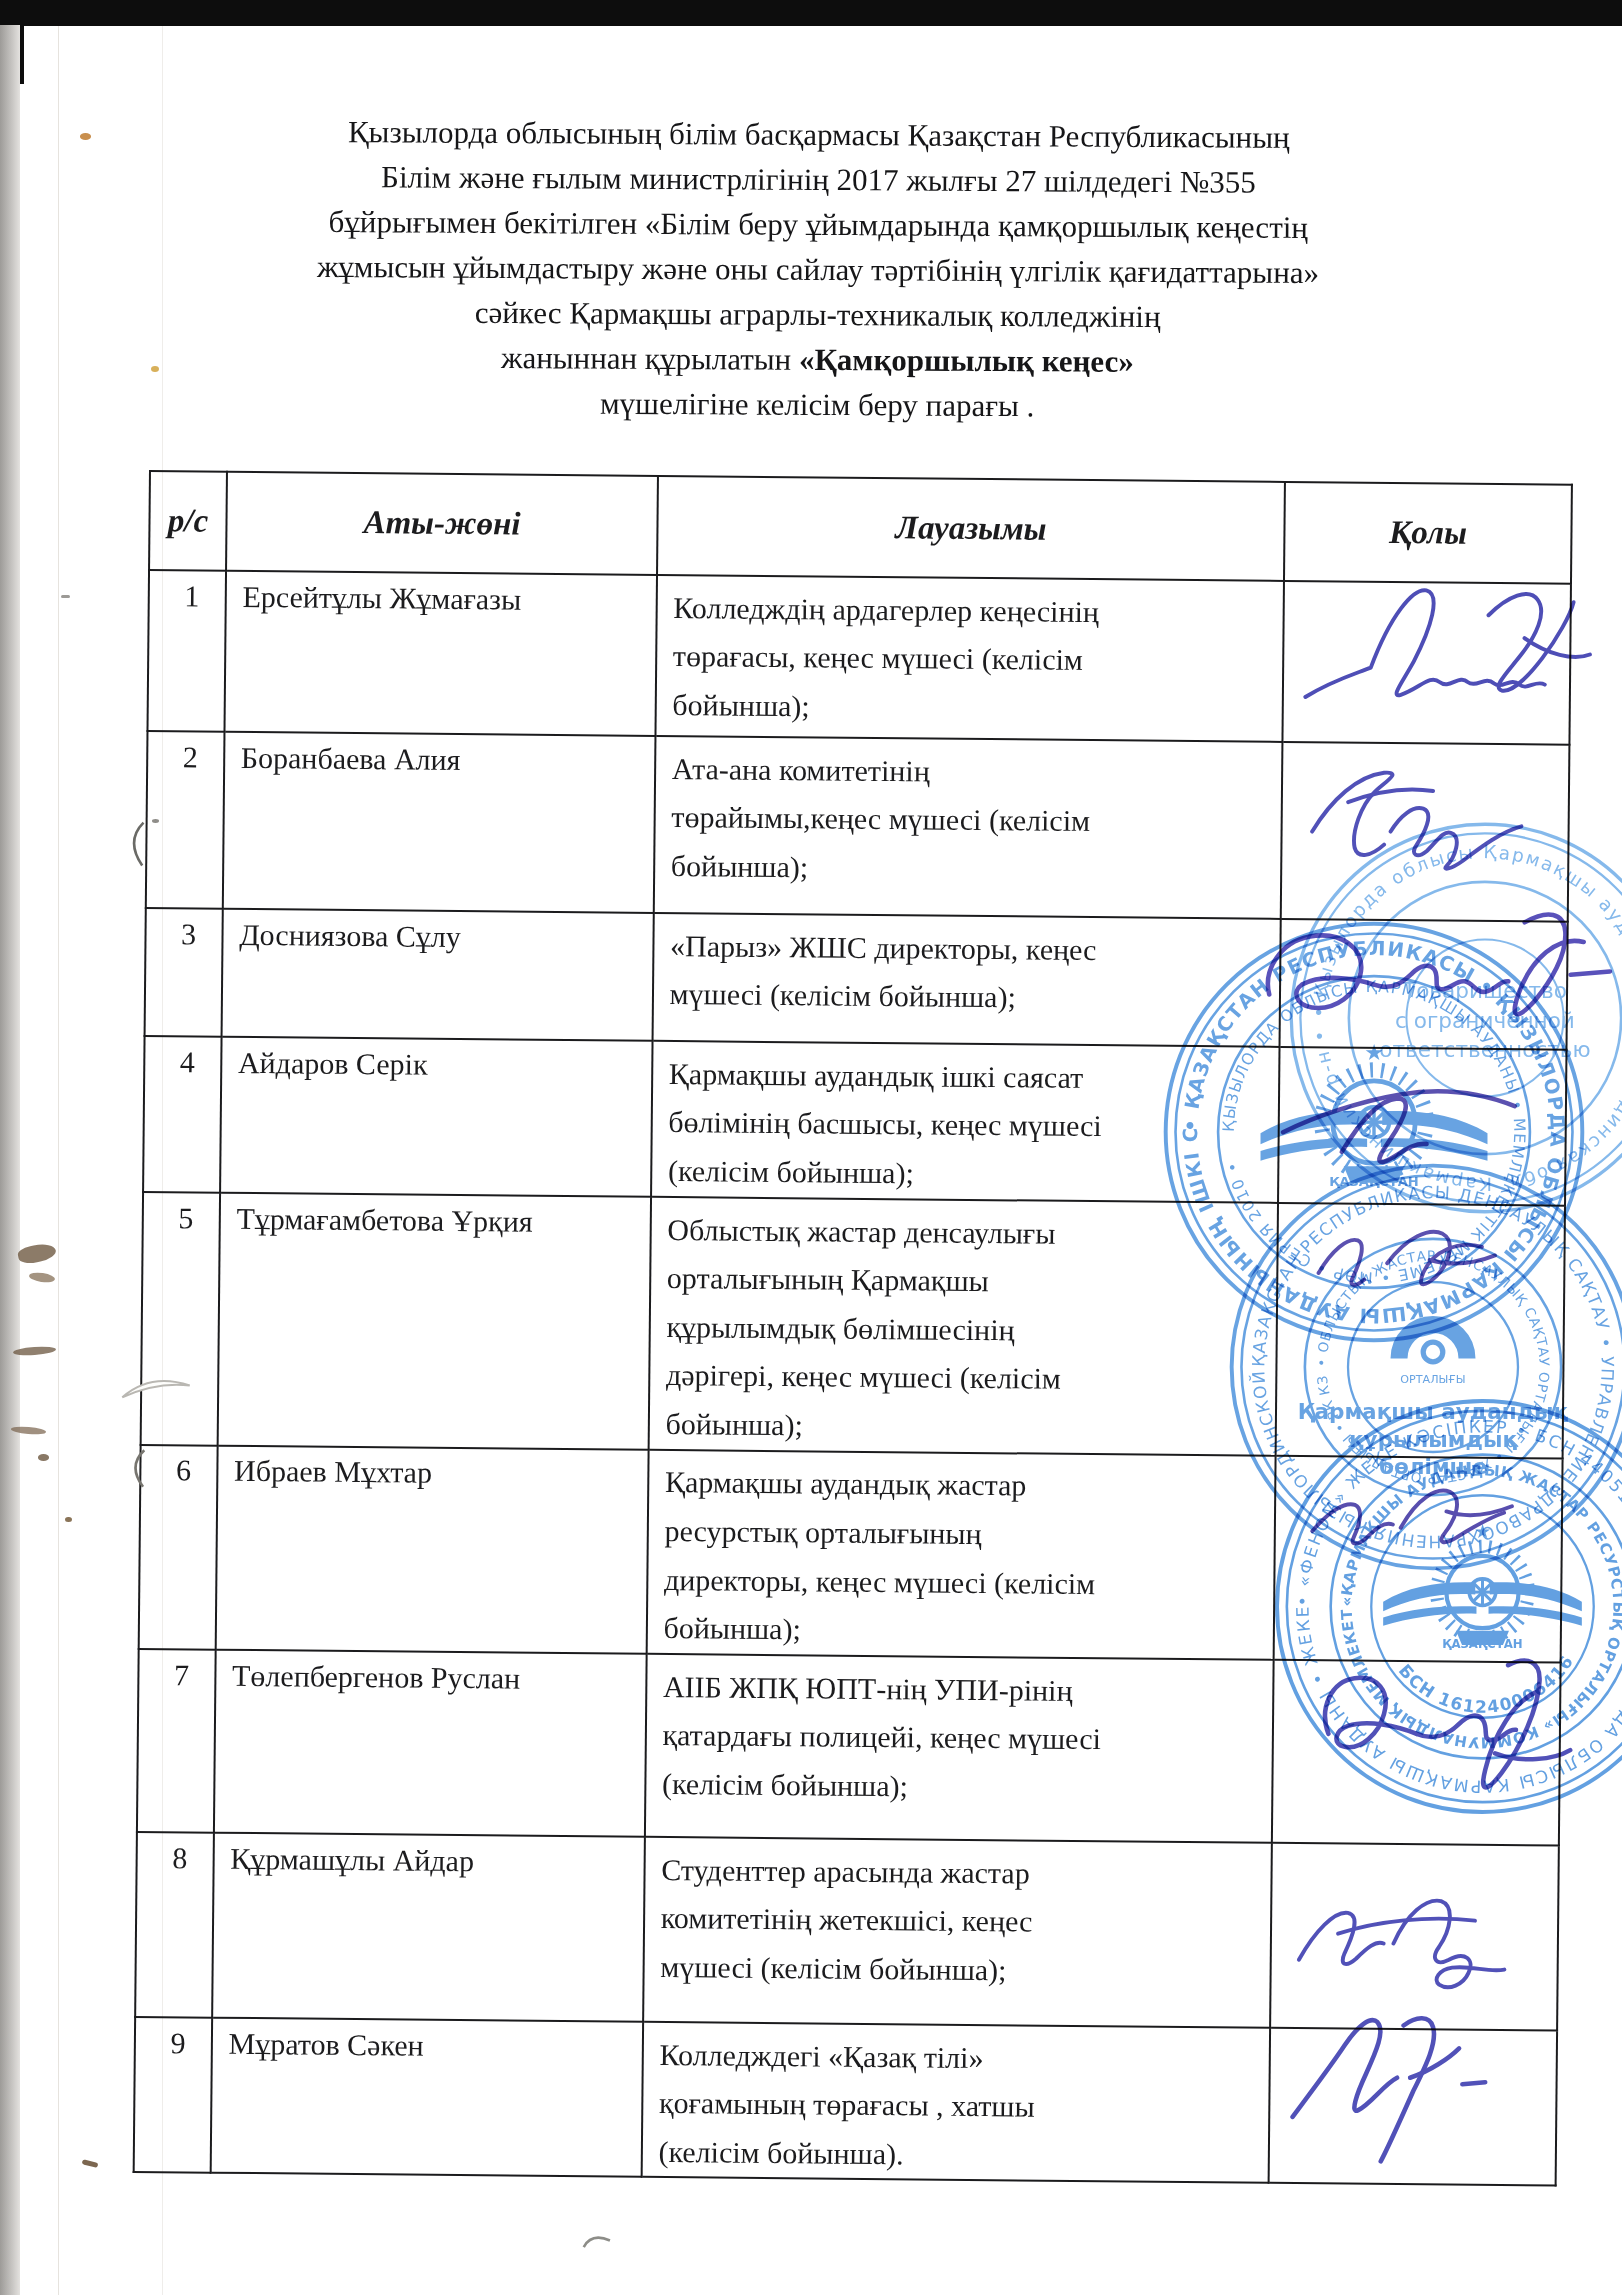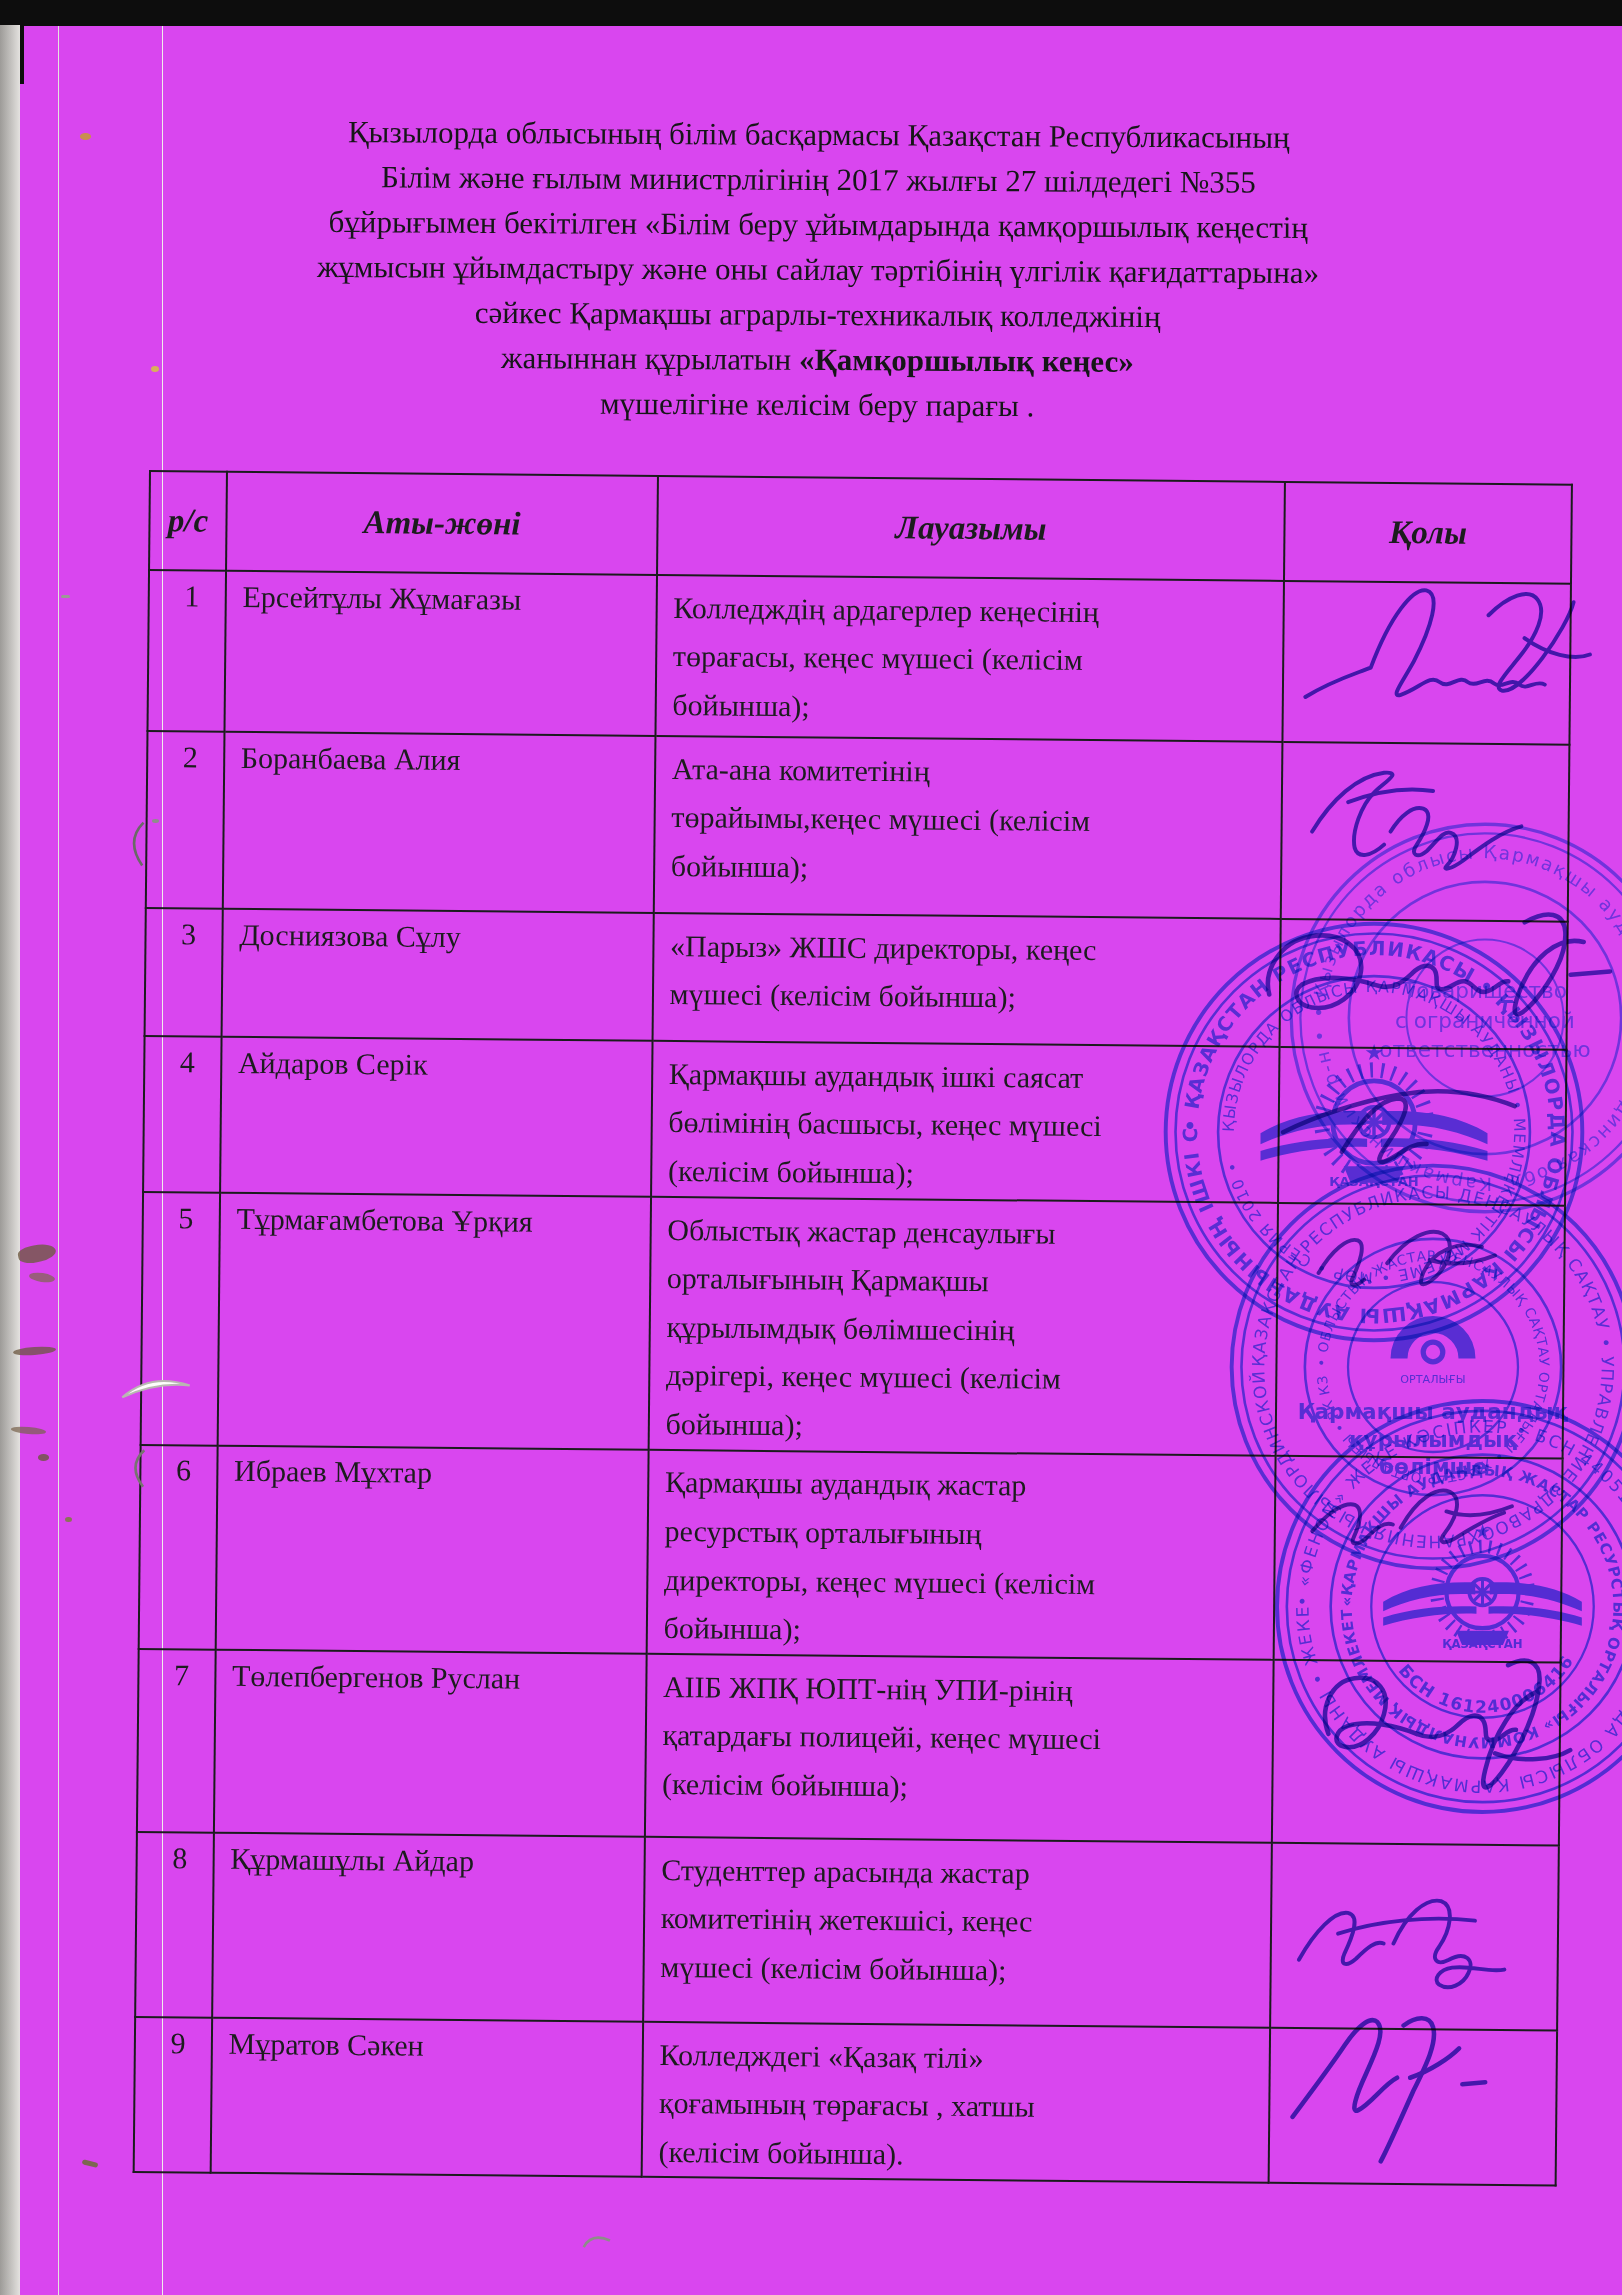--- a/index.html
+++ b/index.html
@@ -1,19 +1,19 @@
 <!DOCTYPE html>
 <html style="font-size:10.5px"><head>
 <meta charset="utf-8">
 <style>
   html,body{margin:0;padding:0;background:#202020;}
   .page{
     position:relative;
     width:1623px;height:2295px;
-    background:#d946ef;
+    background:#ffffff;
     overflow:hidden;
     font-family:"Liberation Serif", serif;
     color:#1c1c1e;
   }
   
   .scan-top-bar{position:absolute;left:0;top:0;width:1623px;height:26px;background:#0d0d0d;}
   .scan-corner{position:absolute;left:0;top:0;width:23.6px;height:84px;background:#0d0d0d;}
   .scan-left-strip{position:absolute;left:0;top:25px;width:19.6px;height:2271px;
      background:linear-gradient(to right,#9d9b98,#c7c5c2 60%,#e4e2df);}
   .fold-line{position:absolute;left:58px;top:26px;width:1.3px;height:2269px;background:#e6e3de;}

